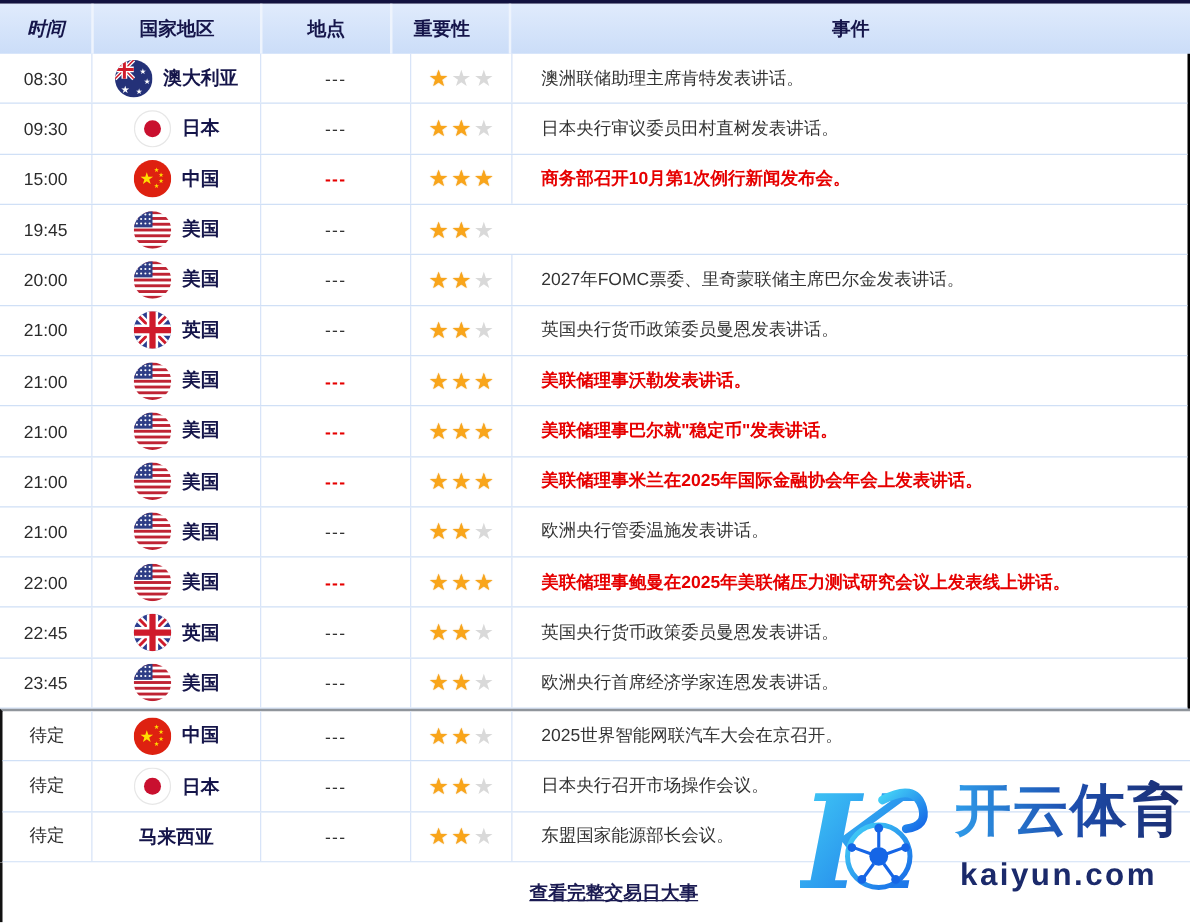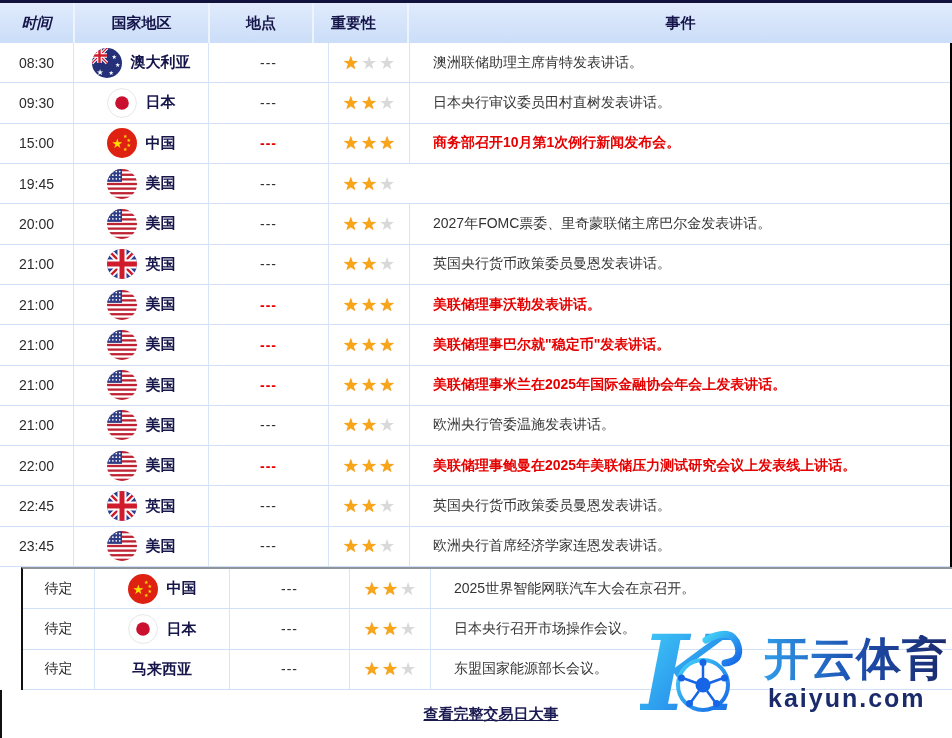--- a/index.html
+++ b/index.html
@@ -21,21 +21,21 @@
     border-left: 2px solid #eef4fd; height: 100%;
   }
   .hcell:first-child { border-left: none; }
   .w-time { width: 73px; font-style: italic; }
   .w-country { width: 135px; }
   .w-loc { width: 104px; }
   .w-imp { width: 81px; }
   .w-event { flex: 1; margin-left: 14px; }
   .rows { flex: 1; display: flex; flex-direction: column; min-height: 0; border-radius: 31px; }
   .sec-timed { flex: 13; display: flex; flex-direction: column; border-right: 2px solid #000; min-height: 0; }
-  .sec-pending { flex: 3; display: flex; flex-direction: column; border-left: 2px solid #111; border-top: 2px solid #90959b; min-height: 0; margin-left: 21px; }
+  .sec-pending { flex: 3; display: flex; flex-direction: column; border-left: 2px solid #111; border-top: 2px solid #90959b; min-height: 0; }
   .row { flex: 1; display: flex; border-bottom: 1px solid #d0e0f6; min-height: 0; }
   .cell {
     display: flex; align-items: center; justify-content: center;
     height: 100%; border-left: 1px solid #d8e4f8;
   }
   .cell:first-child { border-left: none; }
   .c-time { width: 73px; font-size: 14px; color: #2b2b2b; }
   .sec-pending .c-time { width: 71px; }
   .c-country { width: 135px; gap: 9px; font-size: 15px; font-weight: bold; color: #15154a; }
   .c-loc { width: 120px; font-size: 14px; color: #333; letter-spacing: 1px; }
@@ -49,31 +49,31 @@
     height: 48px; flex: none; display: flex; align-items: center; justify-content: center;
     background: #fff; border-left: 2px solid #111; padding-left: 28px;
   }
   .footer a {
     font-size: 15px; font-weight: bold; color: #1b1b52;
     text-decoration: underline; cursor: pointer;
   }
   
   .watermark {
     position: absolute; right: 4px; bottom: 14px; z-index: 9;
-    display: flex; align-items: center; gap: 20px; pointer-events: none;
+    display: flex; gap: 20px; pointer-events: none;
   }
   .wm-text { display: flex; flex-direction: column; }
   .wm-brand {
     font-size: 45px; font-weight: bold; letter-spacing: 1px; line-height: 1.05;
     background: linear-gradient(90deg, #2f9be9, #1d4fb0, #1b2a6b);
     -webkit-background-clip: text; background-clip: text; color: transparent;
   }
   .wm-domain {
     font-size: 25px; font-weight: bold; color: #1b2a6b;
-    letter-spacing: 2px; margin-top: 1px; padding-left: 4px;
+    letter-spacing: 2px; margin-top: 15px; padding-left: 4px;
   }
 </style>
 </head>
 <body>
 
 <div class="app">
   <div class="topbar"></div>
 
   <div class="header-row">
     <div class="hcell w-time">时间</div>

